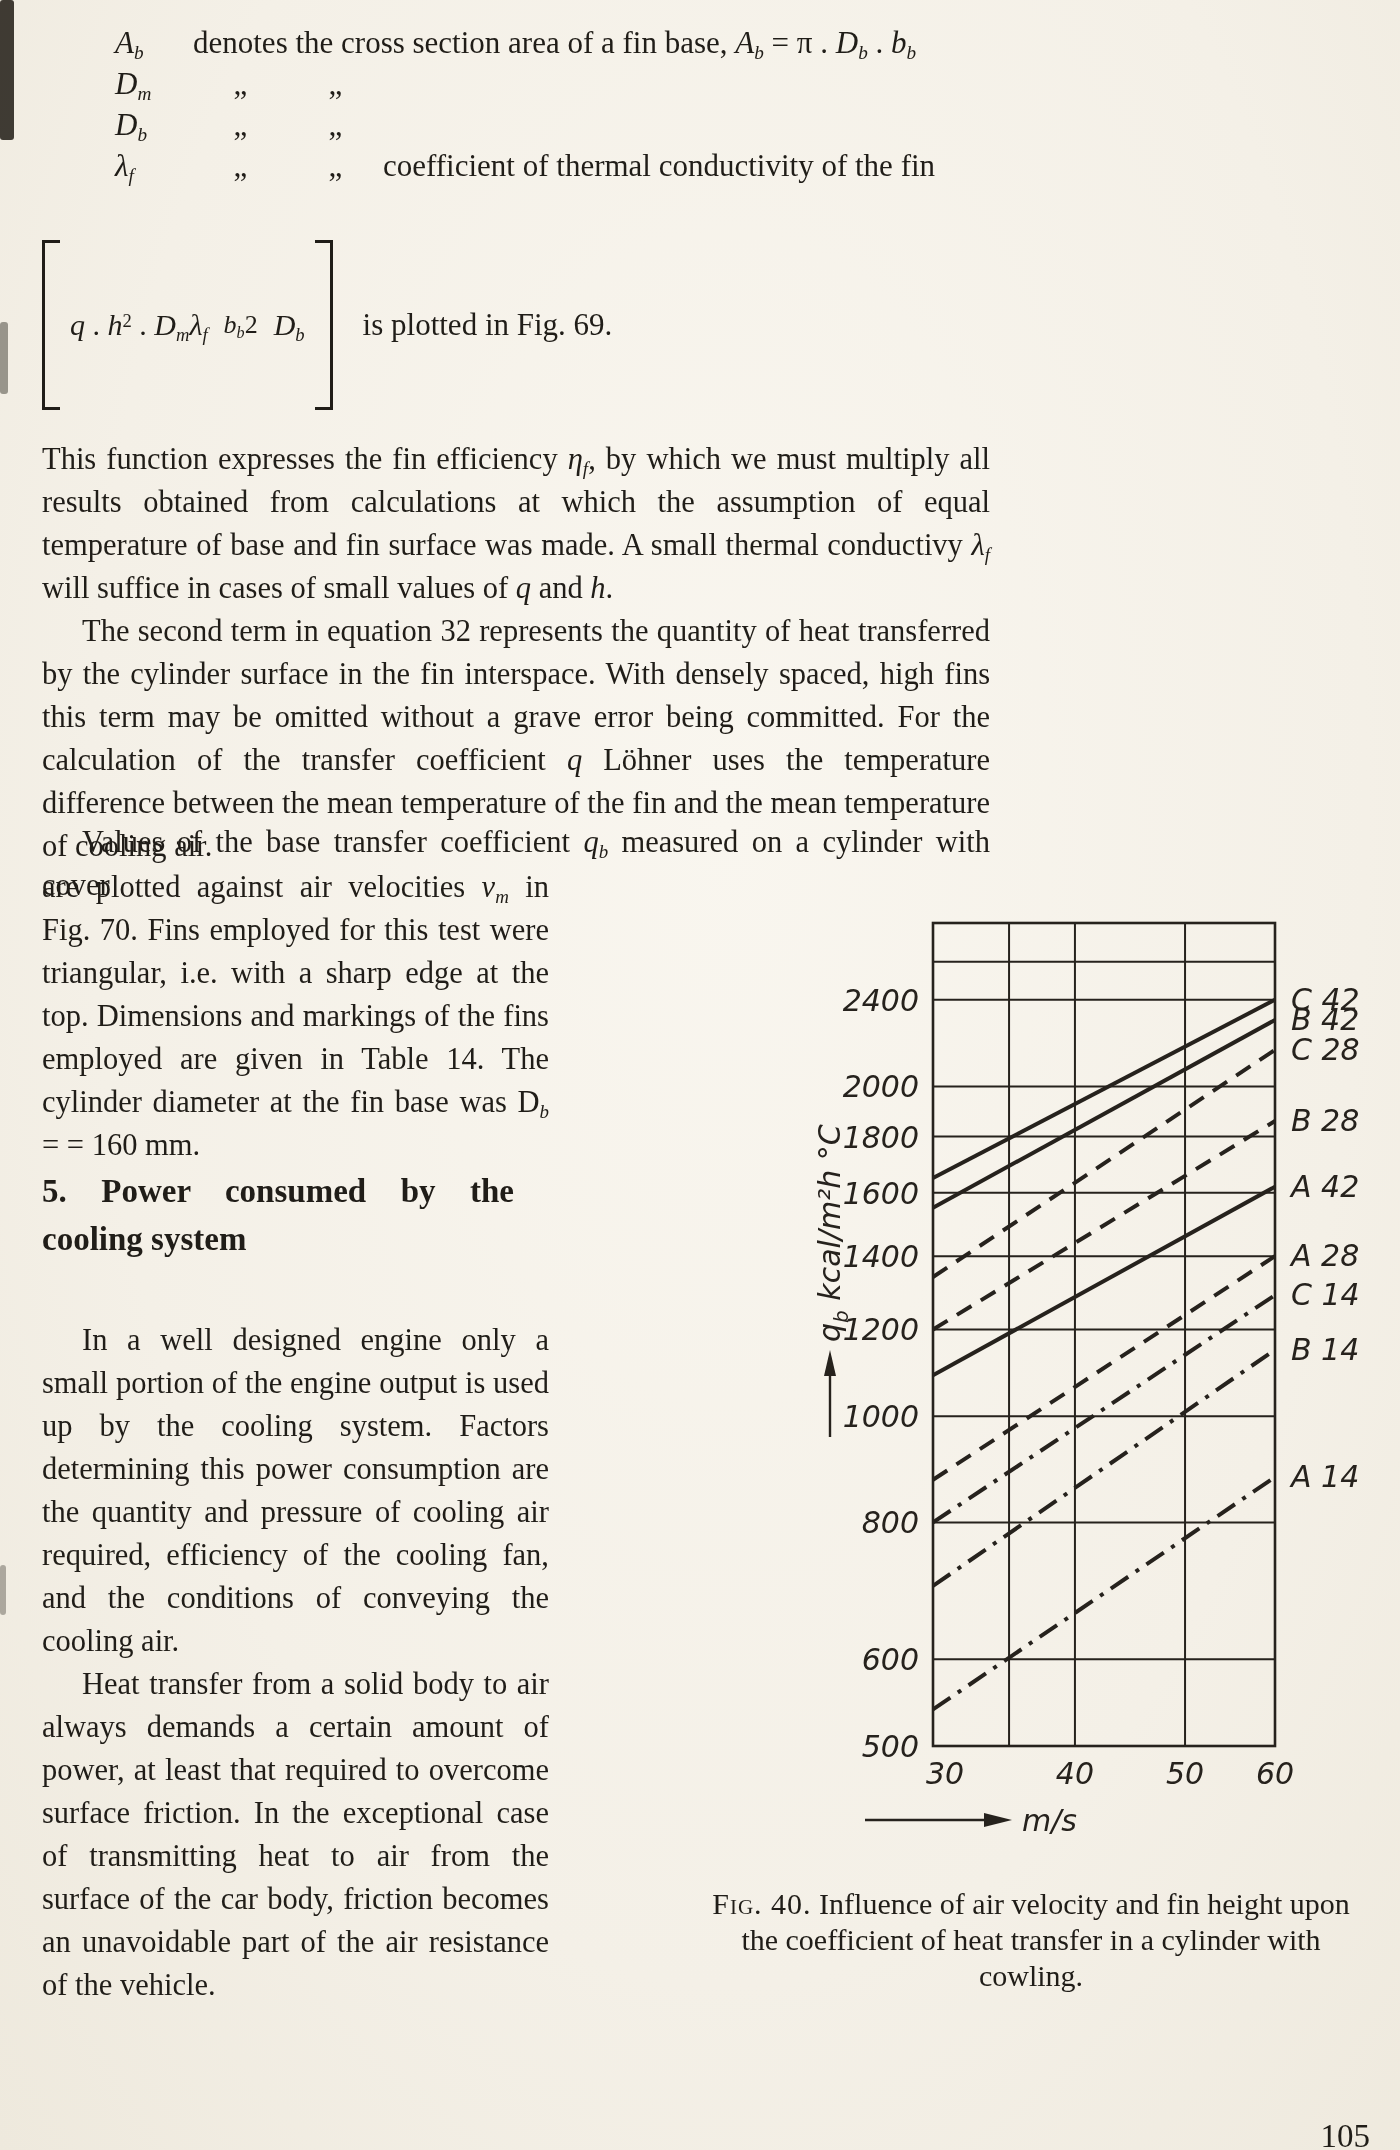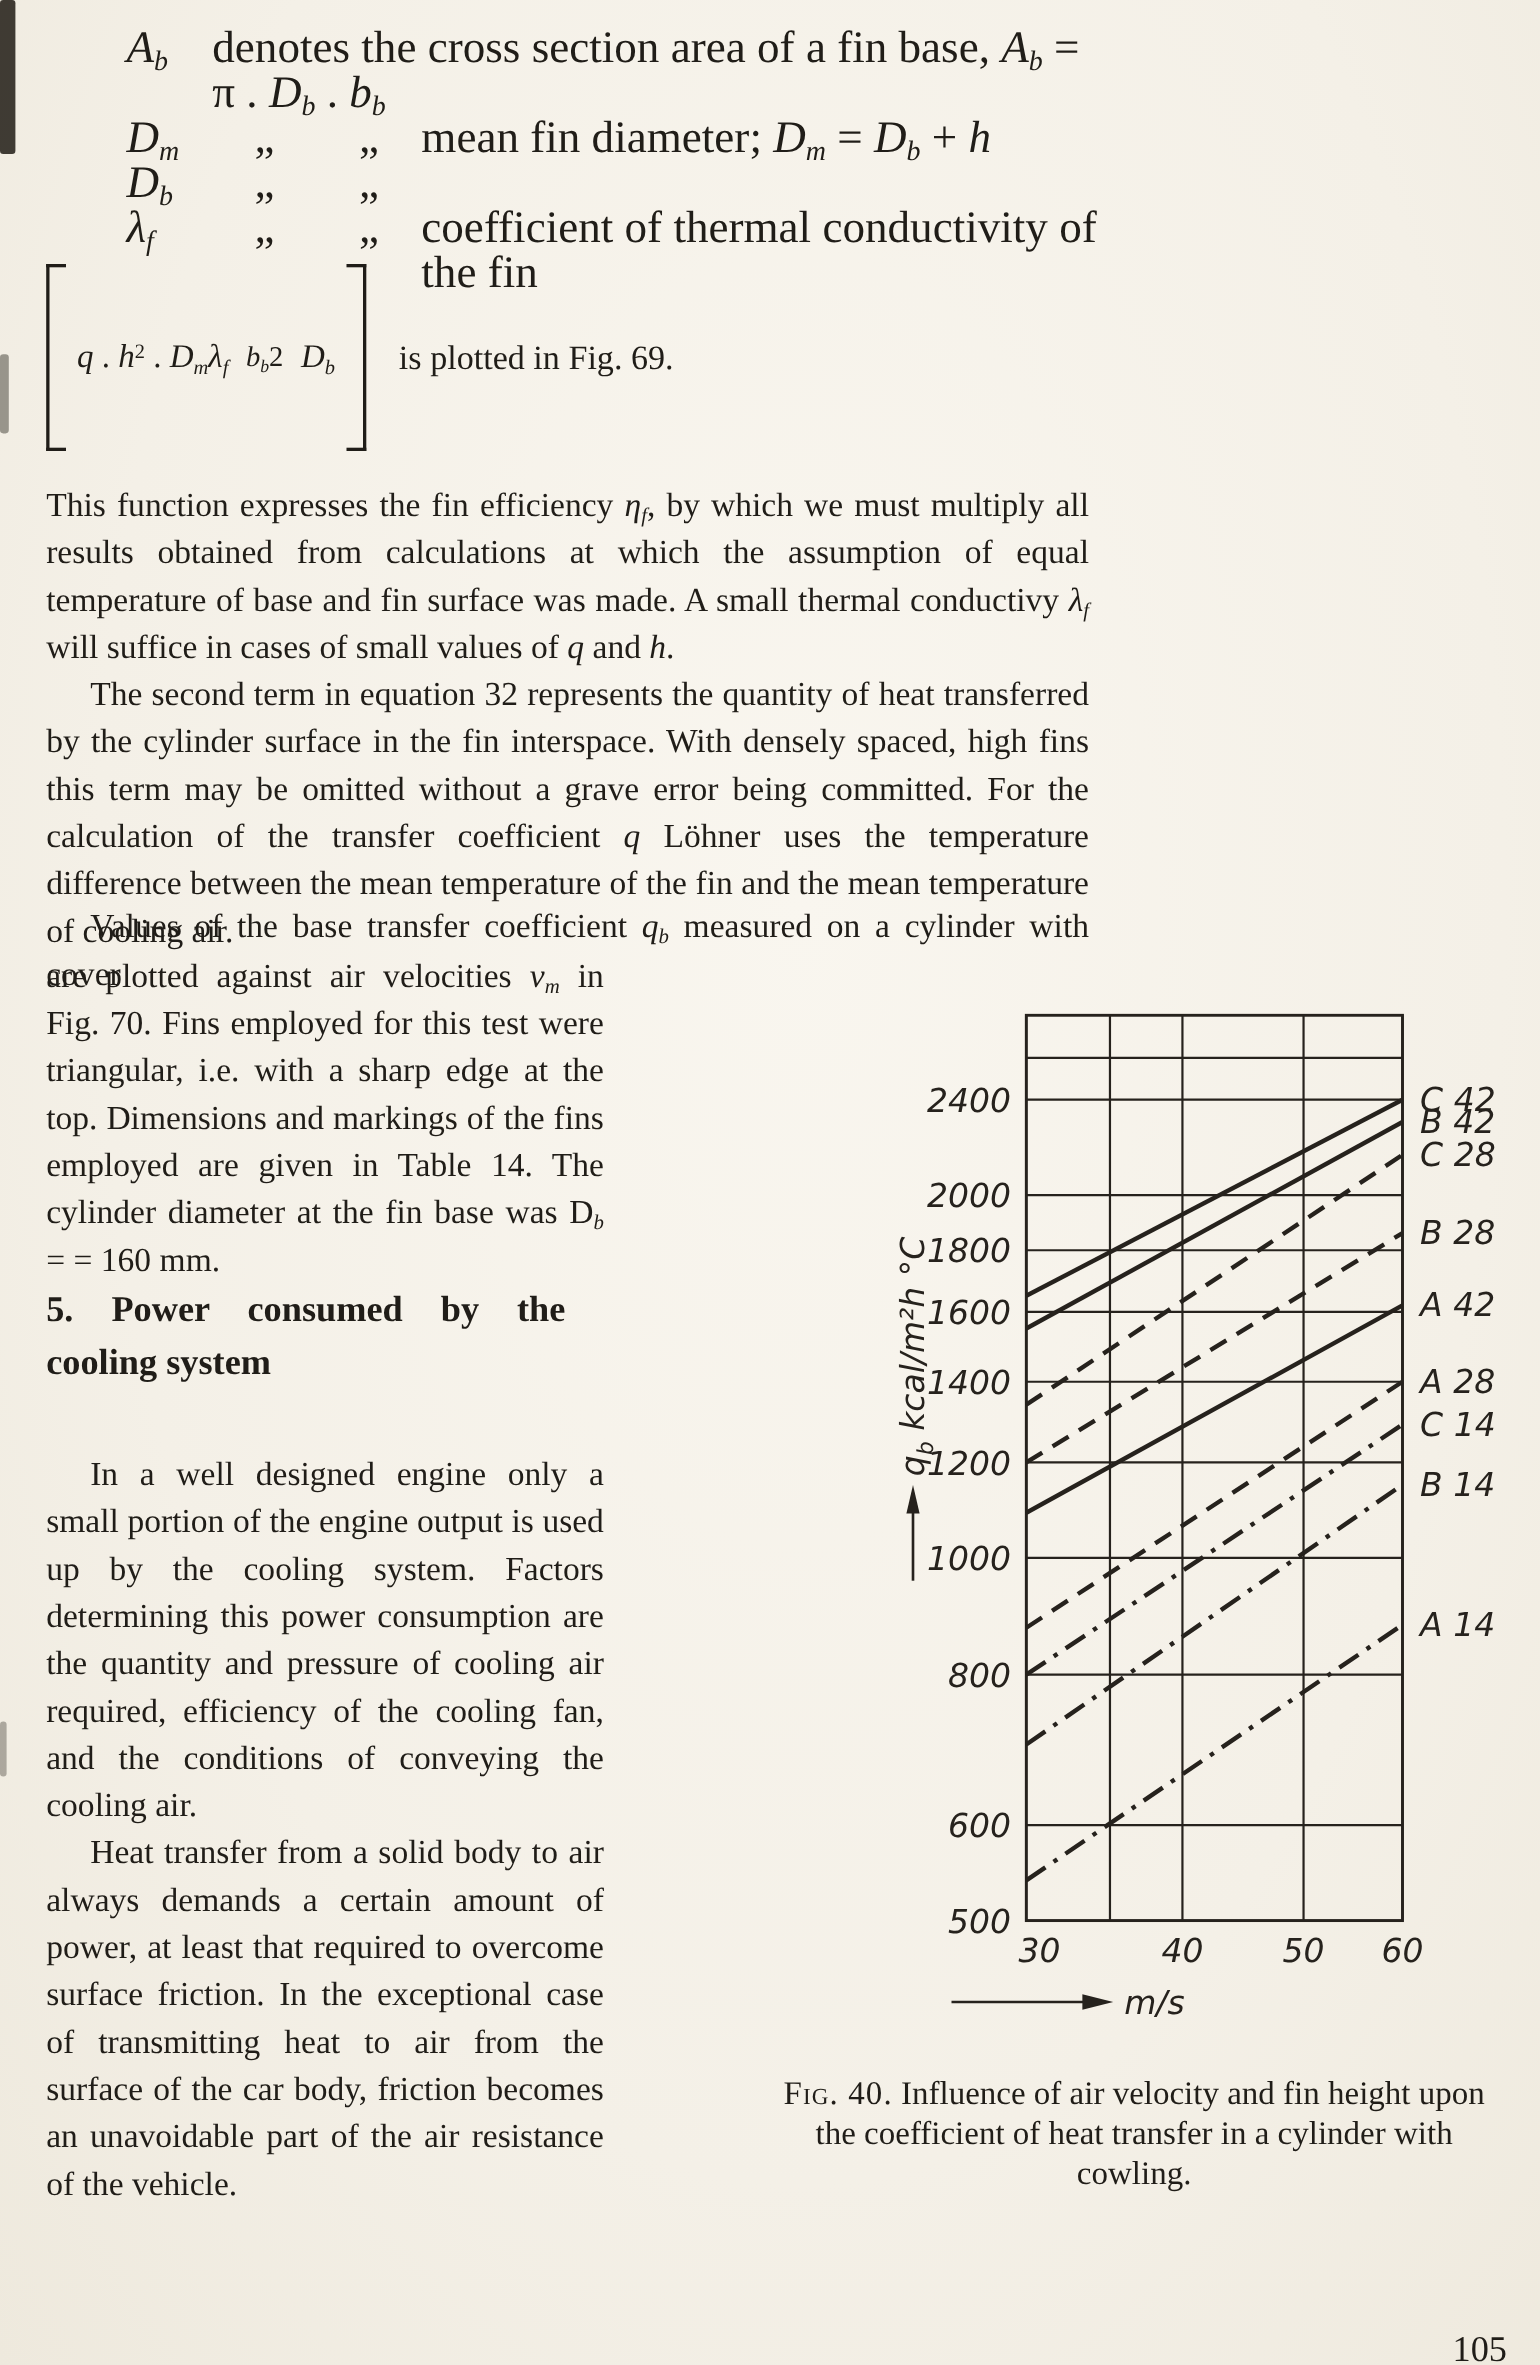--- a/index.html
+++ b/index.html
@@ -5,21 +5,21 @@
   html,body{margin:0;padding:0;}
   body{
     width:1400px;height:2150px;position:relative;overflow:hidden;
     background:radial-gradient(ellipse at 52% 38%, #f9f6ef 0%, #f4f0e7 62%, #eee9dd 100%);
     font-family:"Liberation Serif","DejaVu Serif",serif;
     color:#201d18;
   }
   .abs{position:absolute;}
   
   #defs{left:115px;top:22px;width:890px;}
-  .defrow{display:flex;font-size:41px;line-height:41px;}
+  .defrow{display:flex;font-size:31px;line-height:41px;}
   .defrow .sym{width:78px;flex:none;}
   .defrow .ditto{width:95px;flex:none;text-align:center;}
   .defrow .ditto:empty{display:none;}
   .defrow .dtext{flex:1;}
   
   #formula{left:42px;top:236px;width:1000px;height:178px;display:flex;align-items:center;font-size:31px;}
   #formula .pre{margin-right:14px;}
   #formula .post{margin-left:30px;}
   .brk{width:15px;height:164px;flex:none;border:3px solid #201d18;}
   .brk.l{border-right:none;margin-right:10px;}
@@ -59,21 +59,20 @@
 <div id="defs" class="abs">
   <div class="defrow">
     <span class="sym"><i>A</i><sub>b</sub></span>
 
     <span class="dtext">denotes the cross section area of a fin base, <i>A</i><sub>b</sub> = π . <i>D</i><sub>b</sub> . <i>b</i><sub>b</sub></span>
   </div>
   <div class="defrow">
     <span class="sym"><i>D</i><sub>m</sub></span>
     <span class="ditto">„</span>
     <span class="ditto">„</span>
-    <span class="dtext">mean fin diameter; <i>D</i><sub>m</sub> = <i>D</i><sub>b</sub> + <i>h</i></span>
   </div>
   <div class="defrow">
     <span class="sym"><i>D</i><sub>b</sub></span>
     <span class="ditto">„</span>
     <span class="ditto">„</span>
   </div>
   <div class="defrow">
     <span class="sym"><i>λ</i><sub>f</sub></span>
     <span class="ditto">„</span>
     <span class="ditto">„</span>

